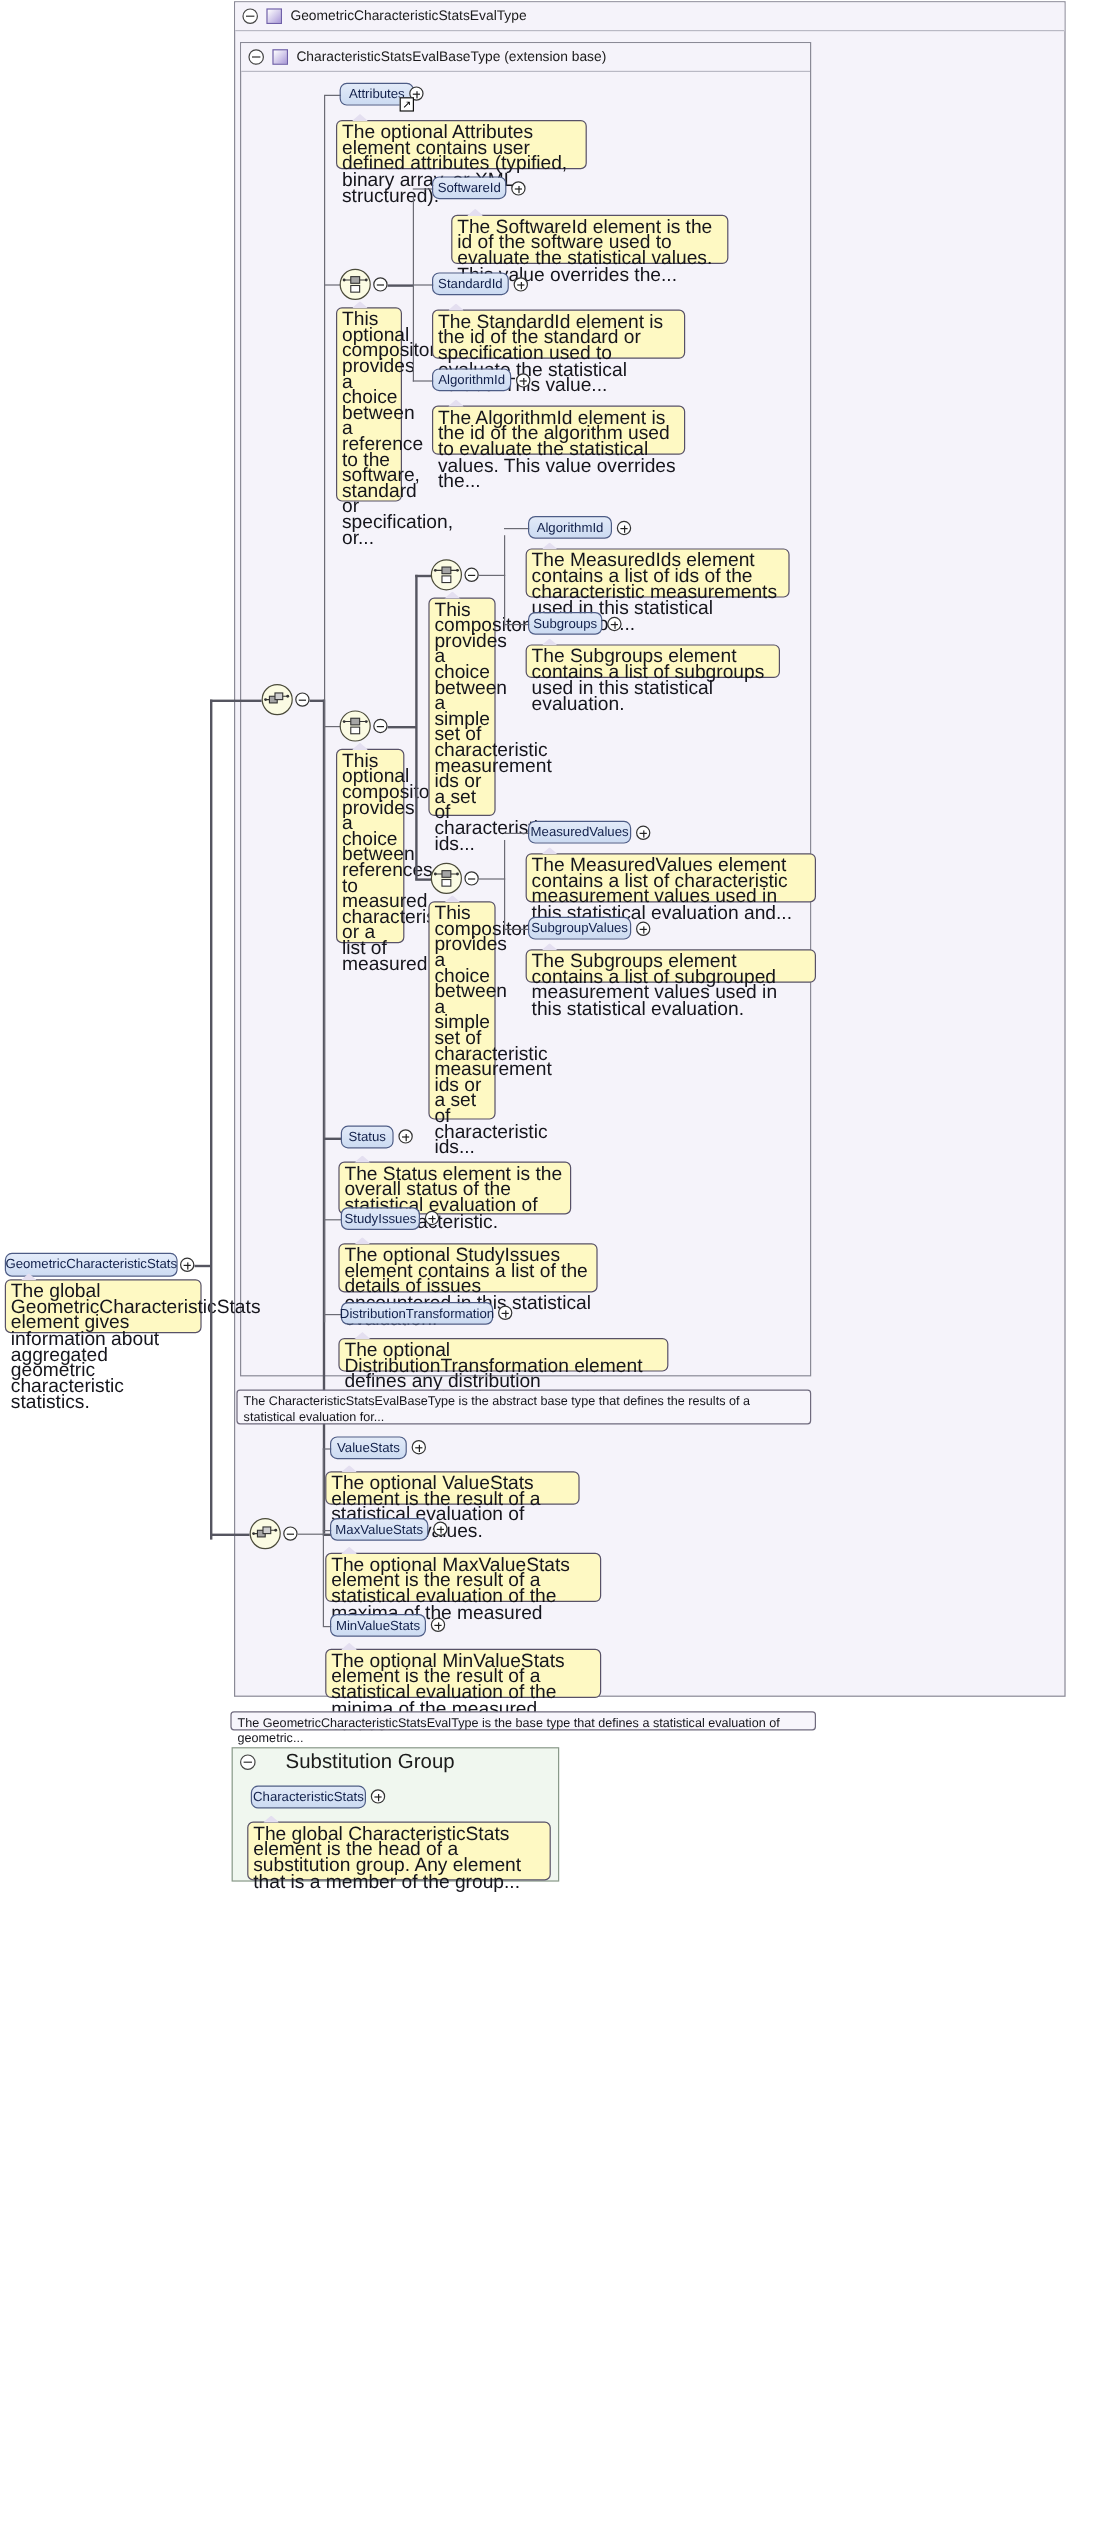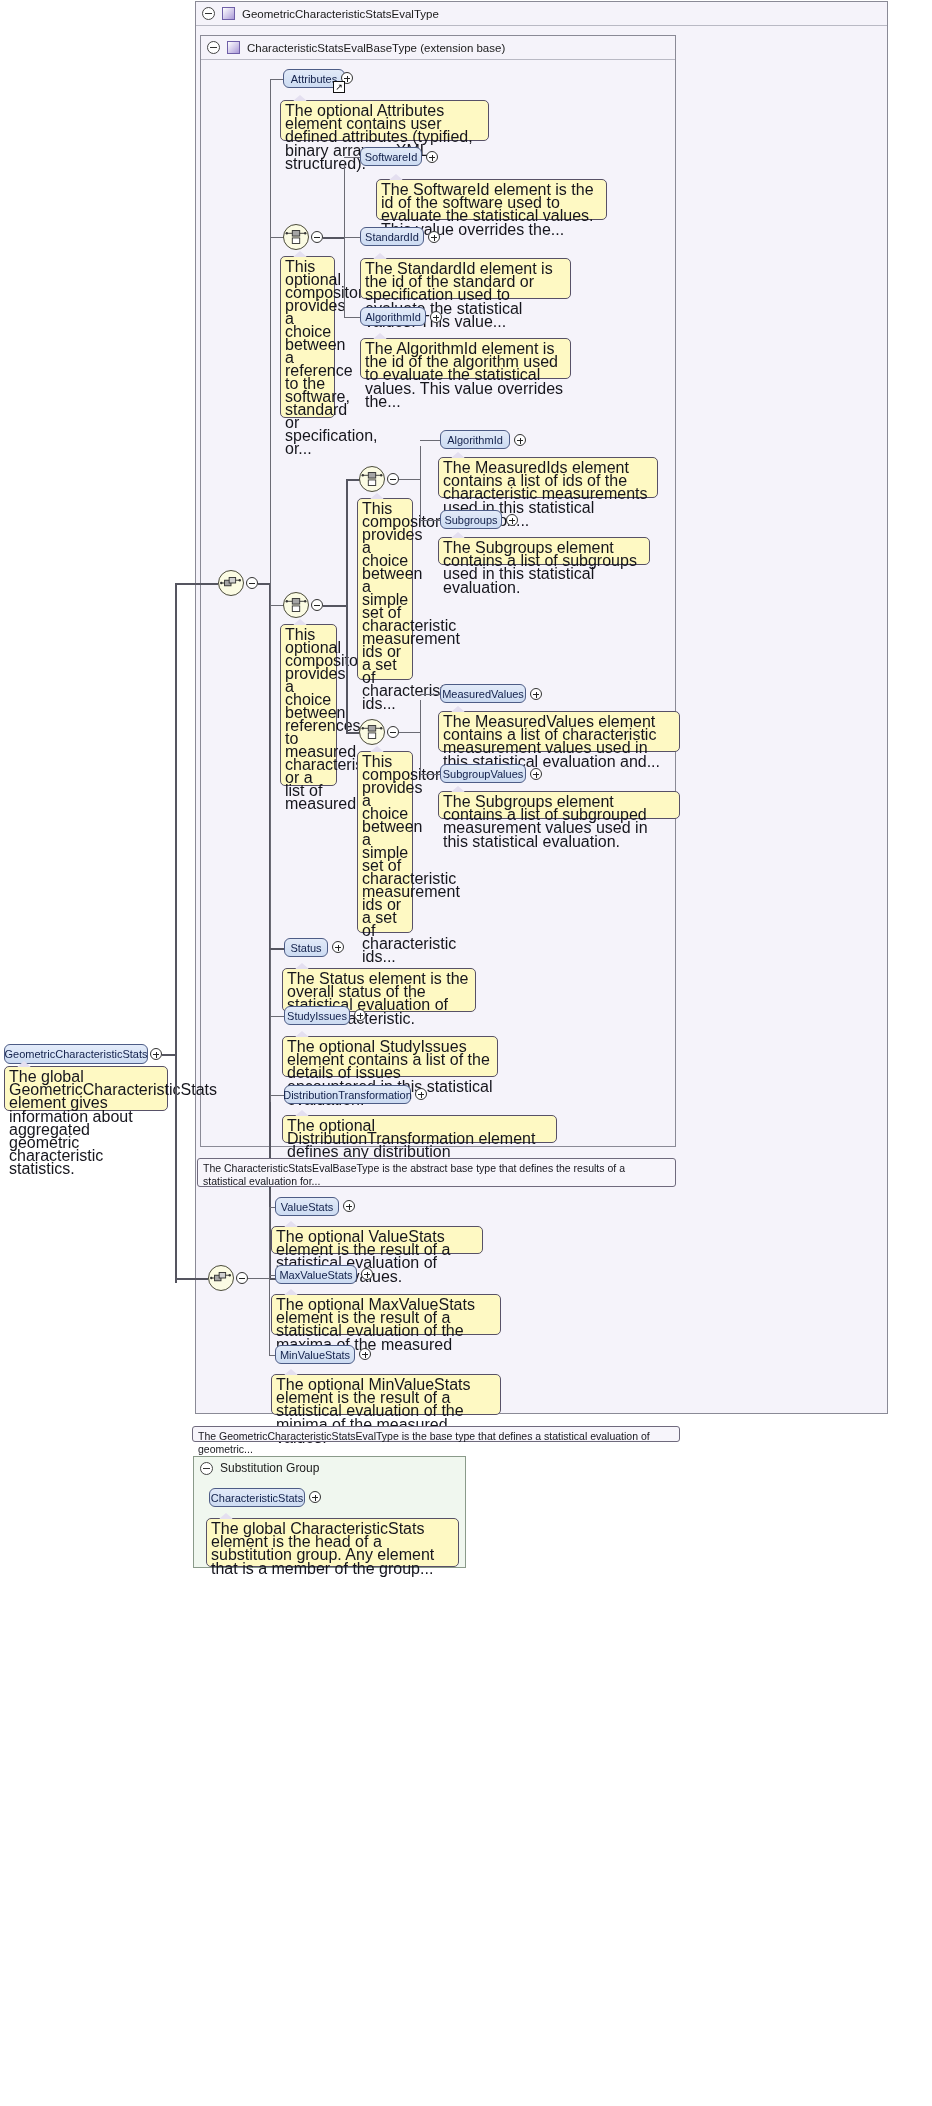--- a/index.html
+++ b/index.html
@@ -182,24 +182,24 @@
 
   
   .subst-panel {
     position: absolute;
     border: 1px solid #8a9a8a;
     background: #f0f7ef;
   }
   .subst-header {
     display: flex;
     align-items: center;
-    gap: 7px;
+    gap: 25px;
     height: 22px;
     padding-left: 6px;
-    font-size: 12px;
+    font-size: 17px;
     color: #1a1a1a;
     text-align: center;
   }
 
   
   .strip {
     position: absolute;
     border: 1px solid #6f6a7d;
     border-radius: 3px;
     background: #f7f5fb;

